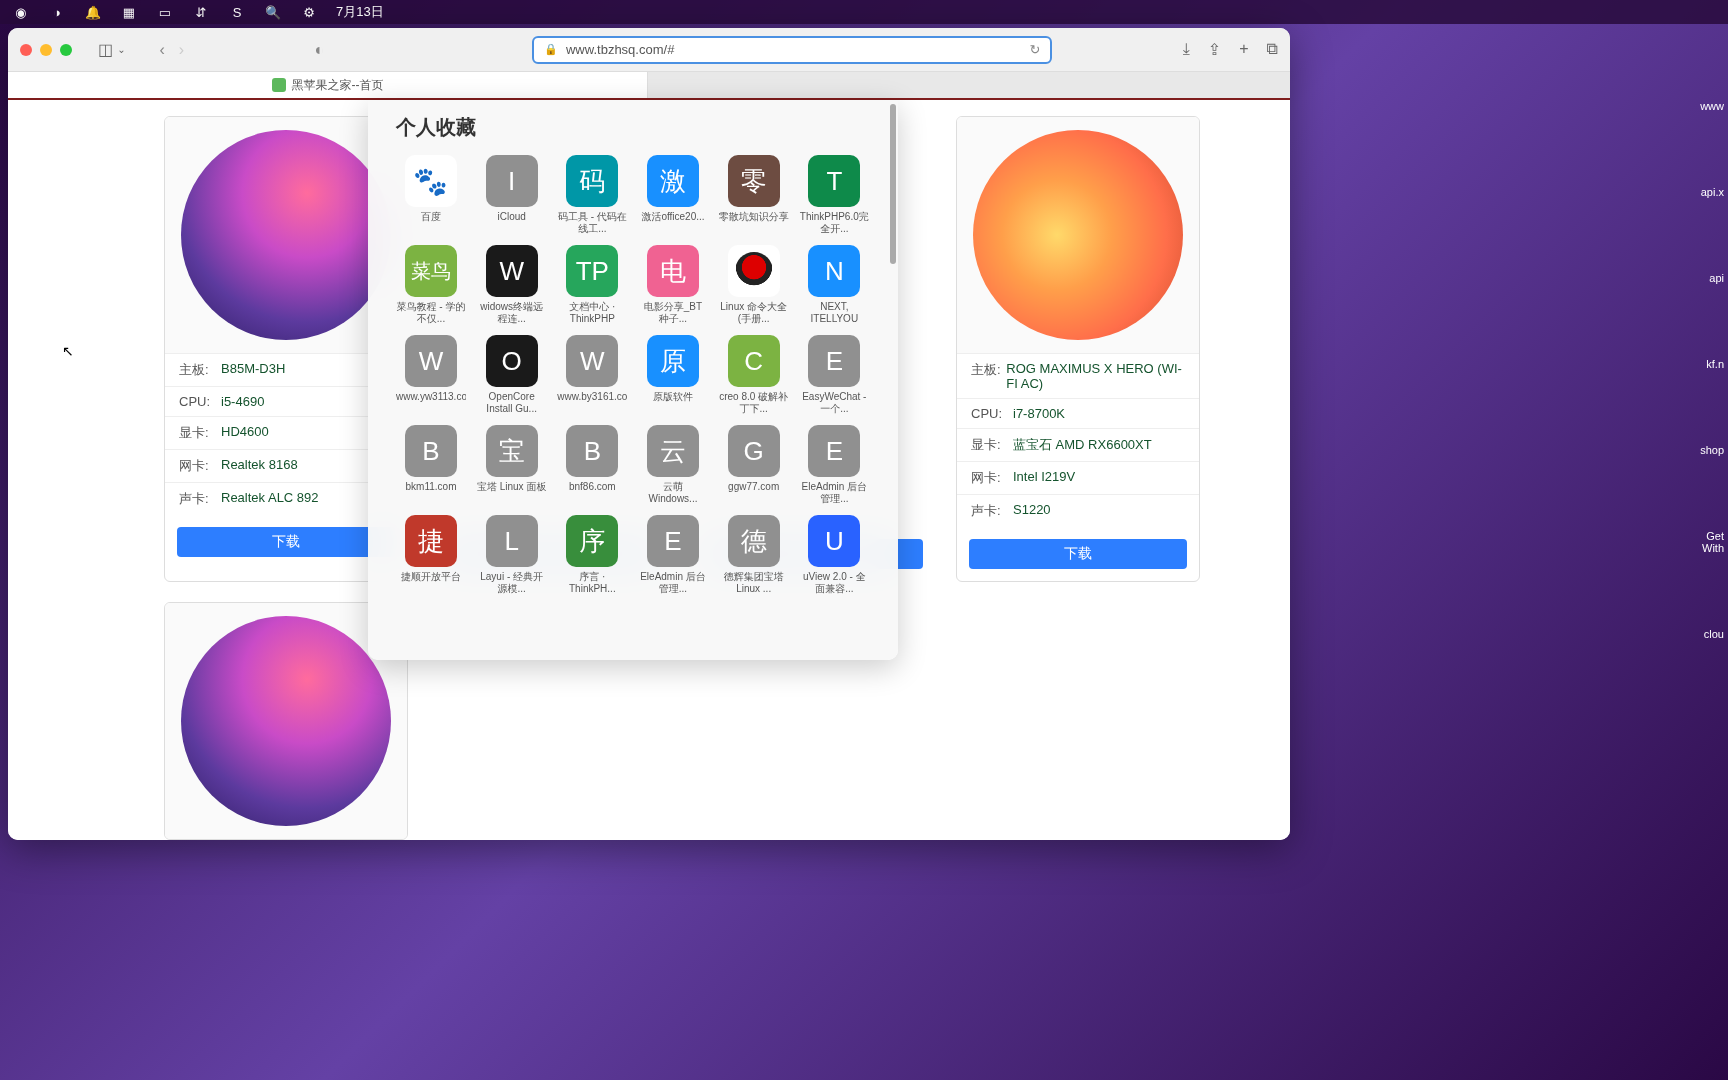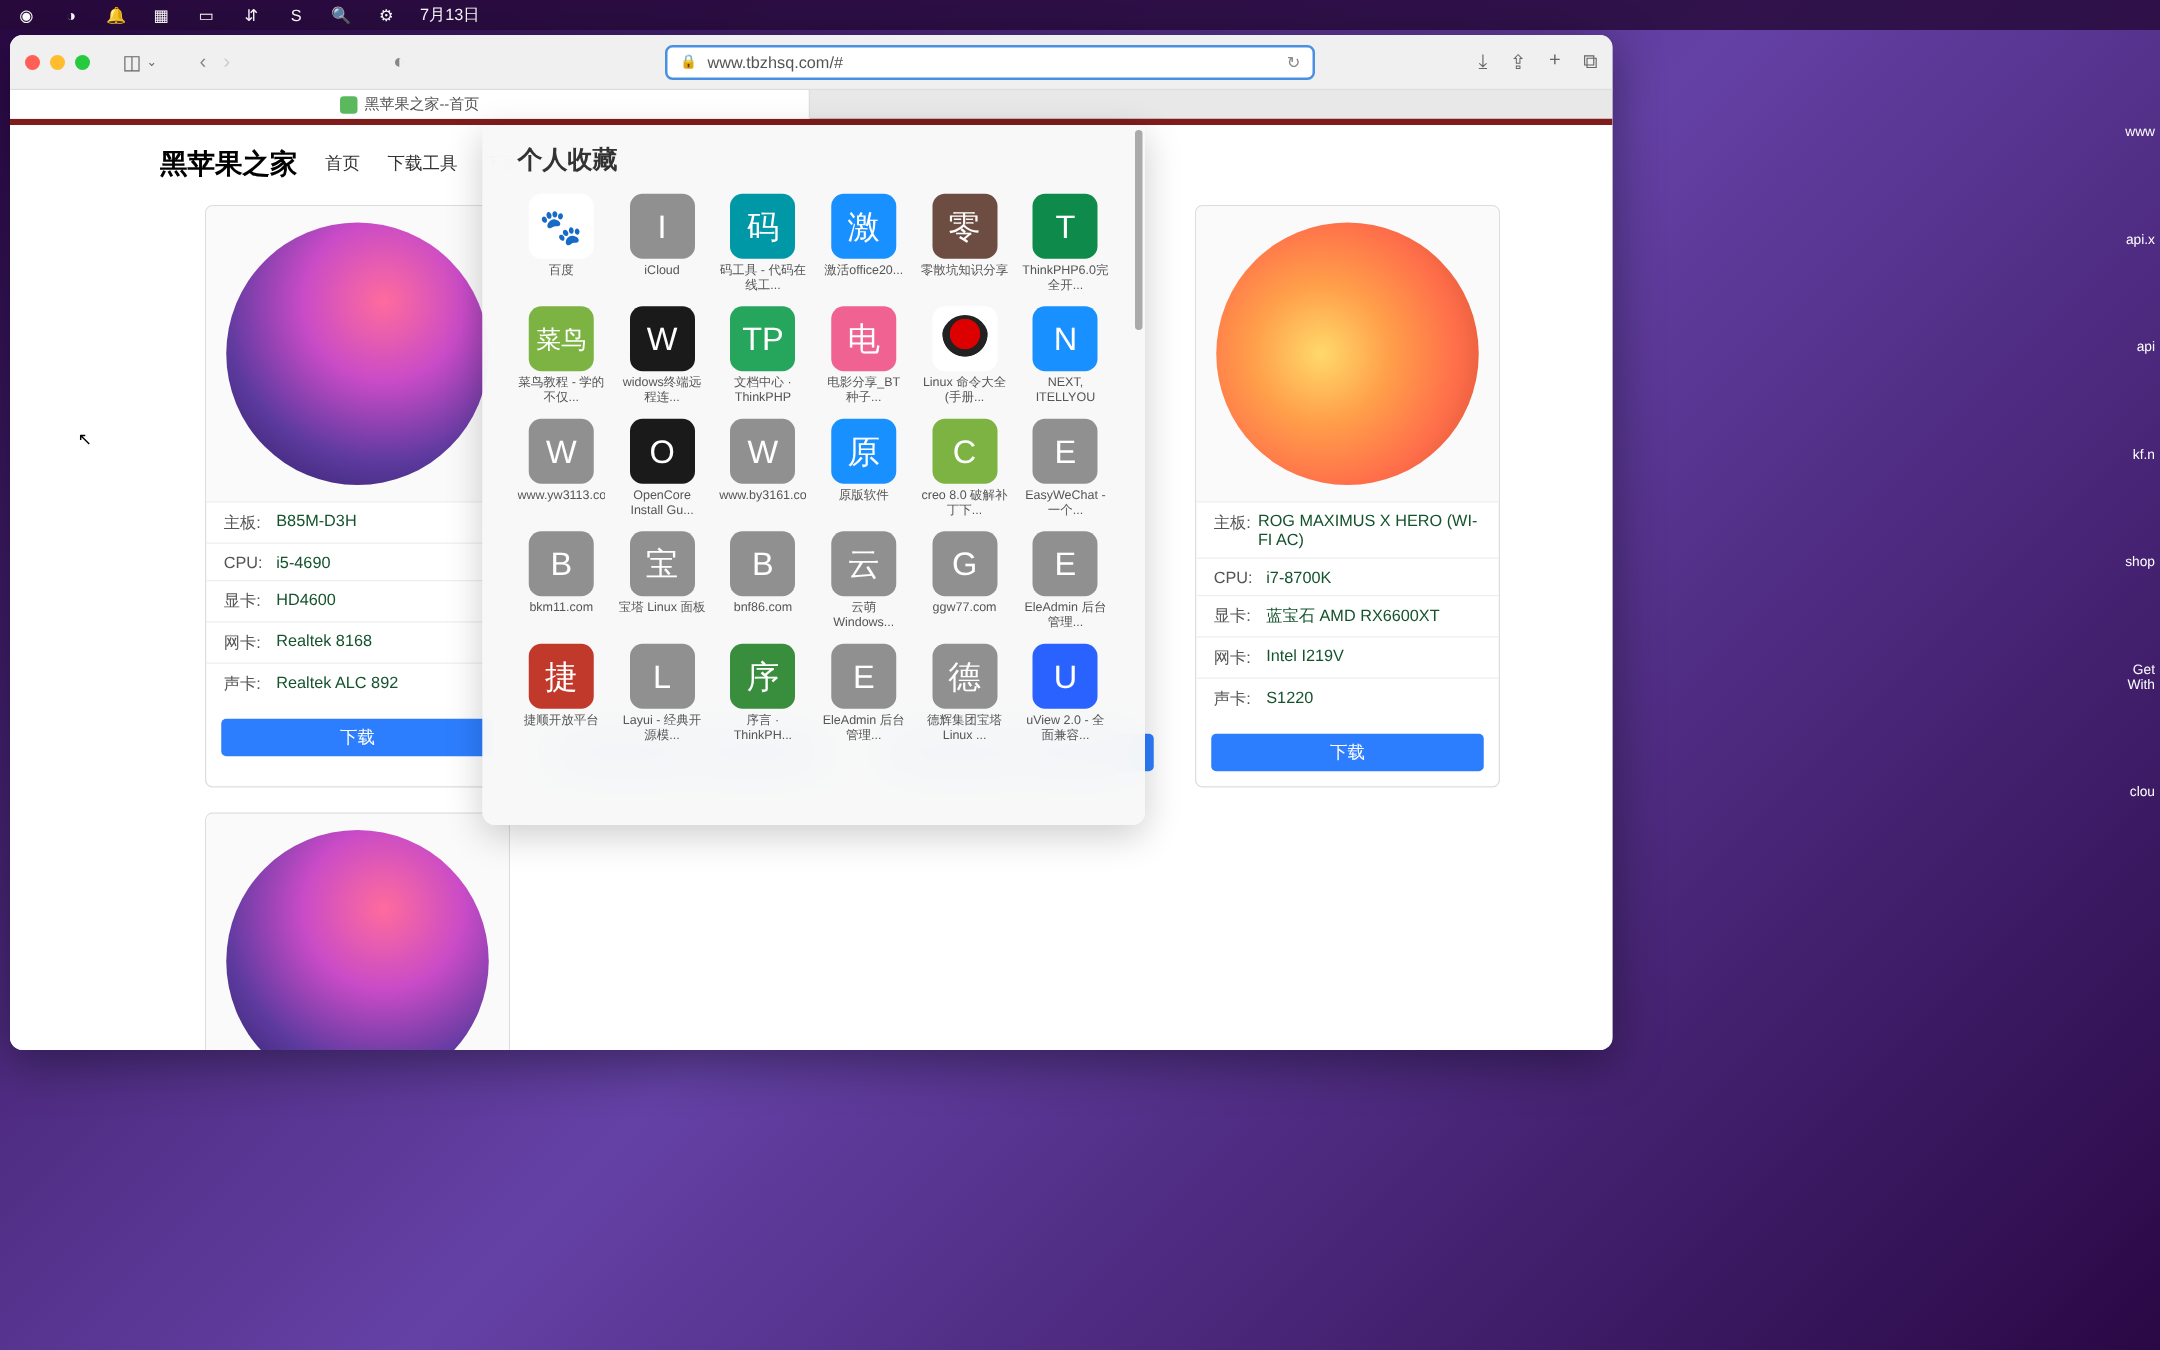--- a/index.html
+++ b/index.html
@@ -78,21 +78,21 @@
     .addr-text { flex: 1; }
     .addr-reload { color: #888; }
     
     .toolbar-right { margin-left: auto; display: flex; gap: 18px; color: #666; }
     .toolbar-icon { font-size: 16px; }
     
     .tab-strip {
       height: 28px;
       background: #e8e8e8;
       display: flex;
-      border-bottom: 5px solid #7f1d1d;
+      border-bottom: 2px solid #7f1d1d;
     }
     .tab {
       padding: 5px 16px;
       font-size: 12px;
       color: #555;
       display: flex;
       align-items: center;
       gap: 6px;
       border-right: 1px solid #ddd;
     }
@@ -166,21 +166,21 @@
       display: flex;
       align-items: center;
       justify-content: center;
       font-size: 14px;
     }
     
     
     .favorites-dropdown {
       position: absolute;
       top: 0;
-      left: 378px;
+      left: 360px;
       width: 530px;
       height: 560px;
       background: rgba(248, 248, 248, 0.96);
       backdrop-filter: blur(20px);
       border-radius: 0 0 10px 10px;
       box-shadow: 0 8px 30px rgba(0,0,0,0.2);
       padding: 14px 28px;
       overflow: hidden;
     }
     .fav-scrollbar {
@@ -339,26 +339,20 @@
 
   <div class="tab-strip">
     <div class="tab active" style="width:640px; justify-content:center;">
       <span class="tab-favicon fav-green"></span>
       <span>黑苹果之家--首页</span>
     </div>
   </div>
 
   <div class="browser-content">
     <div class="page-content">
-      <div class="page-header">
-        <span class="site-title">黑苹果之家</span>
-        <span class="nav-link">首页</span>
-        <span class="nav-link">下载工具</span>
-        <span class="nav-link">下载系统</span>
-      </div>
 
       <div class="cards-grid">
 
         <div class="card">
           <div class="card-image">
             <div class="wallpaper-circle wp-purple"></div>
           </div>
           <div class="spec-row">
               <span class="spec-label">主板:</span>
               <span class="spec-value">B85M-D3H</span>

